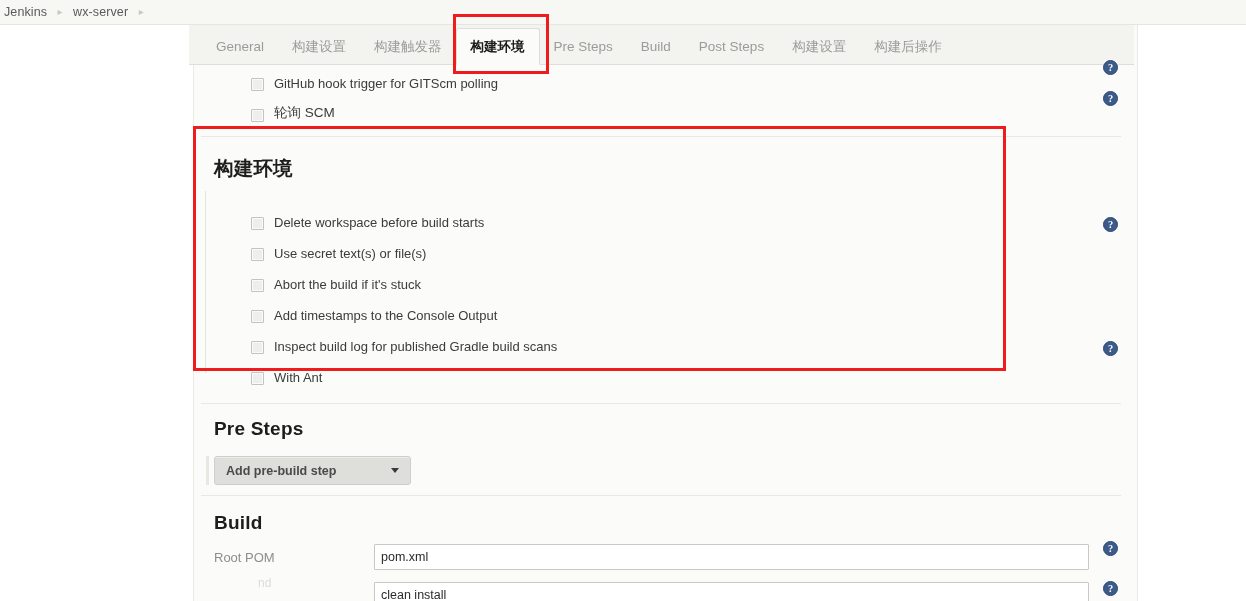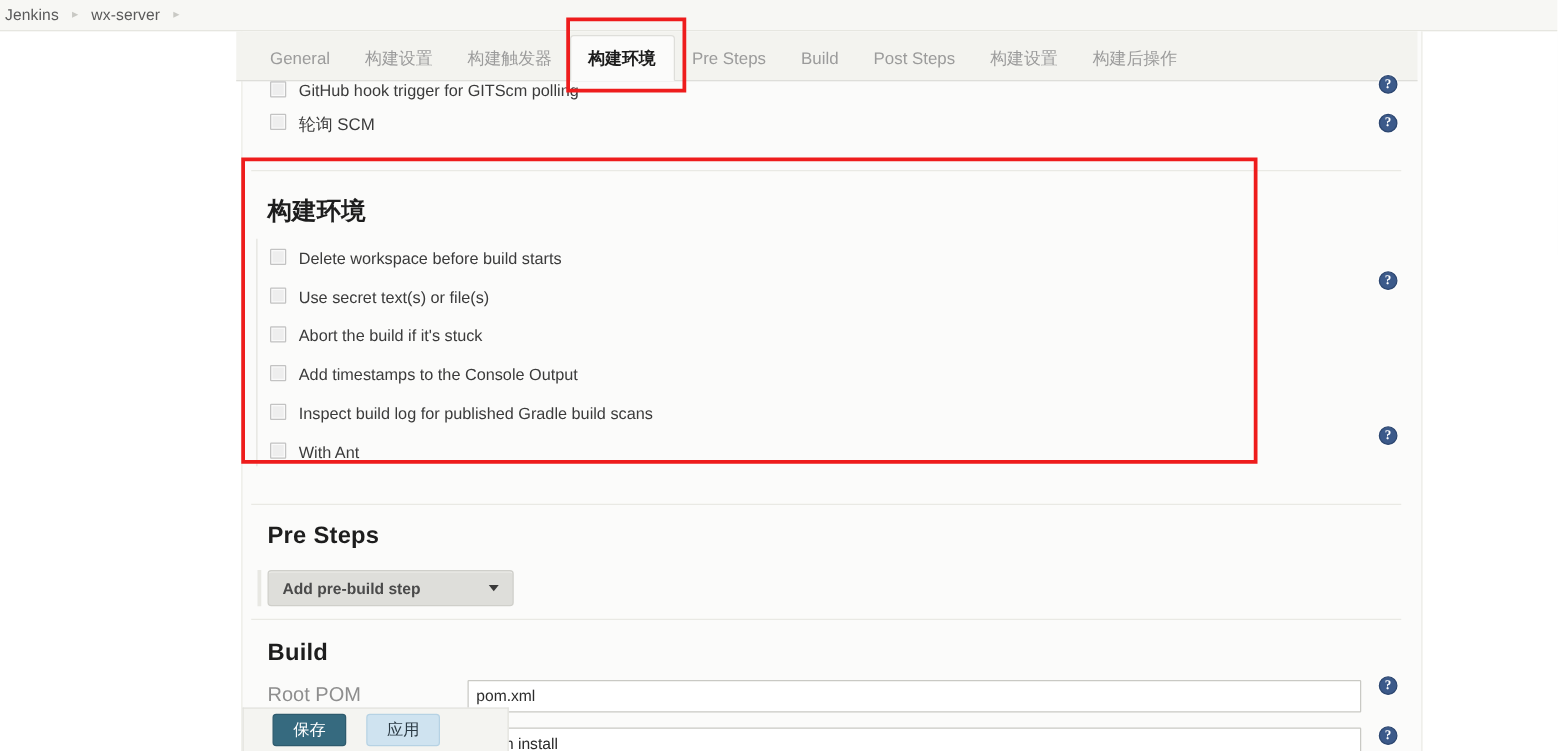--- a/index.html
+++ b/index.html
@@ -77,23 +77,24 @@
     height: 37px;
     line-height: 36px;
   }
 
   
   .rows {
     position: absolute; left: 193px; top: 65px;
     width: 945px; height: 536px;
   }
   .row-check {
-    display: flex; align-items: flex-start;
+    display: flex; align-items: flex-end;
     padding-left: 23px;
     height: 31px;
+    margin-left: 35px;
   }
   .cb {
     width: 13px; height: 13px;
     border: 1px solid #c3c3c3;
     background: #eeeeee;
     border-radius: 1px;
     flex: none;
     box-shadow: inset 0 0 0 1px #fafafa;
   }
   .cb-label {
@@ -155,21 +156,21 @@
   }
 
   
   .field-row {
     display: flex; align-items: center;
     height: 40px;
     padding-left: 21px;
   }
   .field-label {
     width: 160px;
-    font-size: 16px;
+    font-size: 13px;
     color: #8e8e8e;
   }
   .field-input {
     width: 715px; height: 26px;
     border: 1px solid #c9c9c4;
     background: #ffffff;
     font-size: 12.5px;
     color: #2b2b2b;
     padding: 0 6px;
     line-height: 24px;
@@ -339,18 +340,14 @@
   <div class="help" style="left:1103px; top:91px;">?</div>
   <div class="help" style="left:1103px; top:217px;">?</div>
   <div class="help" style="left:1103px; top:341px;">?</div>
   <div class="help" style="left:1103px; top:541px;">?</div>
   <div class="help" style="left:1103px; top:581px;">?</div>
 
   <div class="annot" style="left:453px; top:14px; width:96px; height:60px;"></div>
   <div class="annot" style="left:193px; top:126px; width:813px; height:245px;"></div>
 
   <div class="ghost-text">nd</div>
-  <div class="save-bar">
-    <div class="btn-save">保存</div>
-    <div class="btn-apply">应用</div>
-  </div>
 
 </div>
 
 </body></html>

